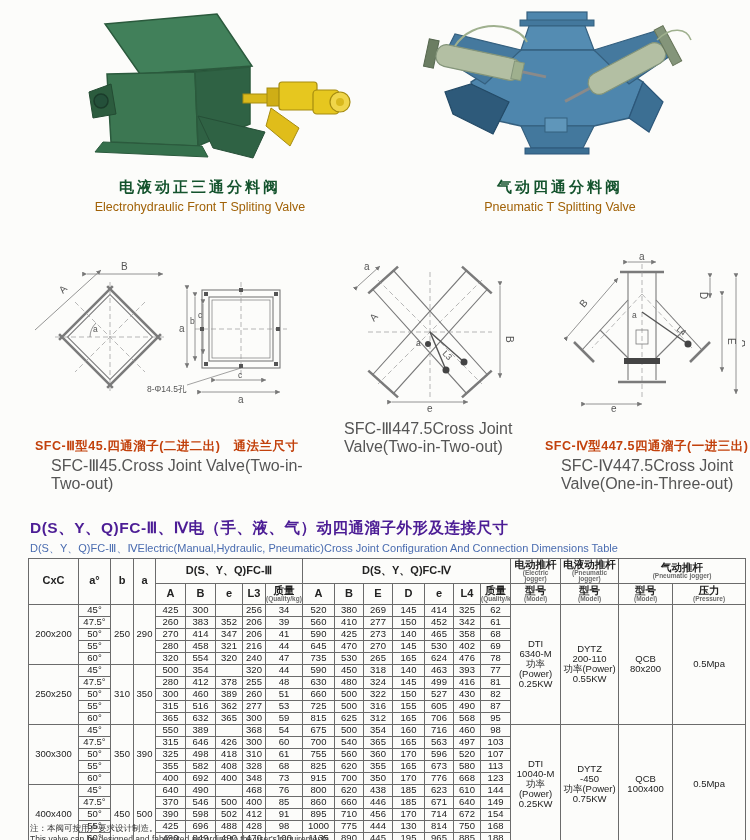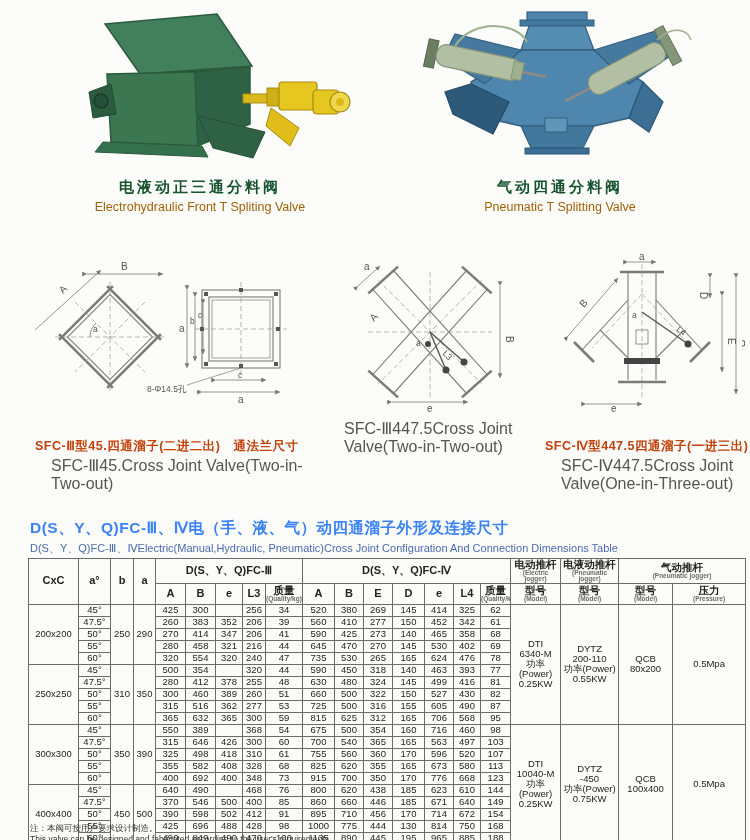--- a/index.html
+++ b/index.html
@@ -6,21 +6,21 @@
   #page{position:relative;width:750px;height:840px;background:#fcfcfa;overflow:hidden;
         font-family:"Liberation Sans",sans-serif;color:#222;}
   .abs{position:absolute;}
   
   .cap-zh{font-weight:bold;font-size:15px;letter-spacing:3px;color:#14532d;text-align:center;}
   .cap-en{font-size:12.5px;color:#a16207;text-align:center;margin-top:3px;}
   
   .dcap-zh{font-weight:bold;font-size:12.5px;letter-spacing:0.5px;color:#c2410c;margin-top:20px;}
   .dcap-en{font-size:16px;color:#555;margin-top:1px;margin-left:16px;}
   
-  .tbl-title-zh{color:#3b82f6;font-weight:bold;font-size:15.5px;letter-spacing:0.5px;}
+  .tbl-title-zh{color:#4c1d95;font-weight:bold;font-size:15.5px;letter-spacing:0.5px;}
   .tbl-title-en{color:#4a6cb0;font-size:11px;margin-top:2px;}
   
   table.dim{border-collapse:collapse;table-layout:fixed;width:717px;font-size:9.5px;color:#222;}
   table.dim th,table.dim td{border:1px solid #6b6b6b;text-align:center;vertical-align:middle;
         padding:0;line-height:1.05;overflow:hidden;}
   table.dim thead th{font-weight:bold;font-size:11px;height:20px;}
   table.dim tbody td{height:11px;white-space:nowrap;}
   .sub{font-size:6.5px;color:#6b6b6b;line-height:1;}
   .h2line{font-size:10.5px;line-height:1;}
   td.act{font-size:9.5px;white-space:normal !important;line-height:1.2;}

